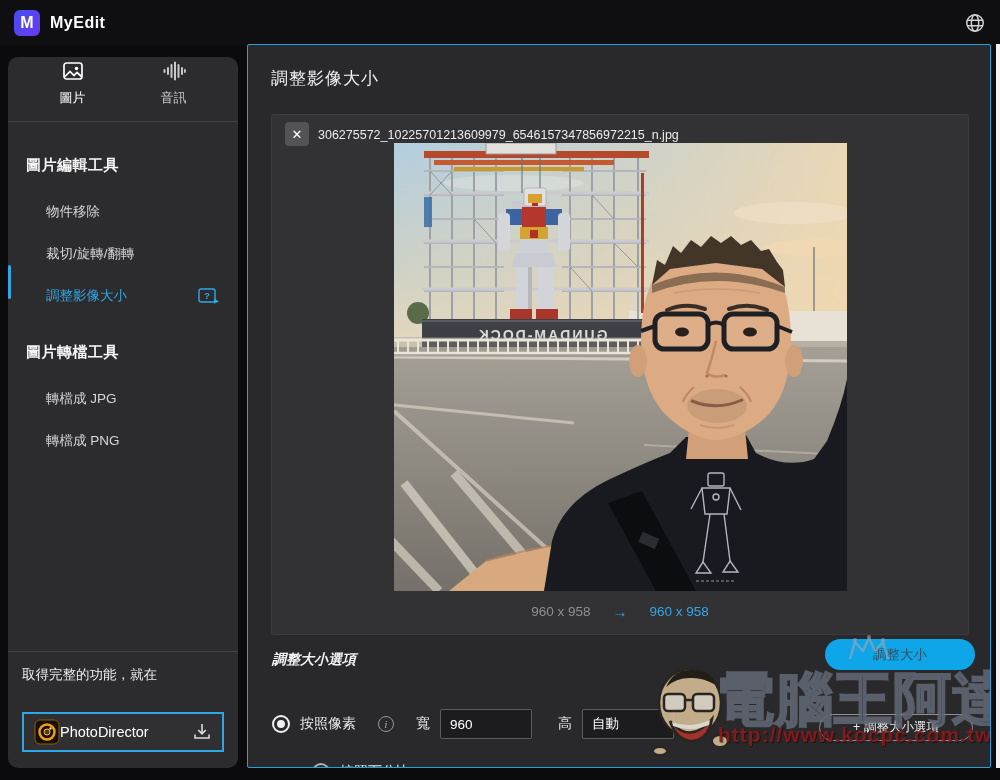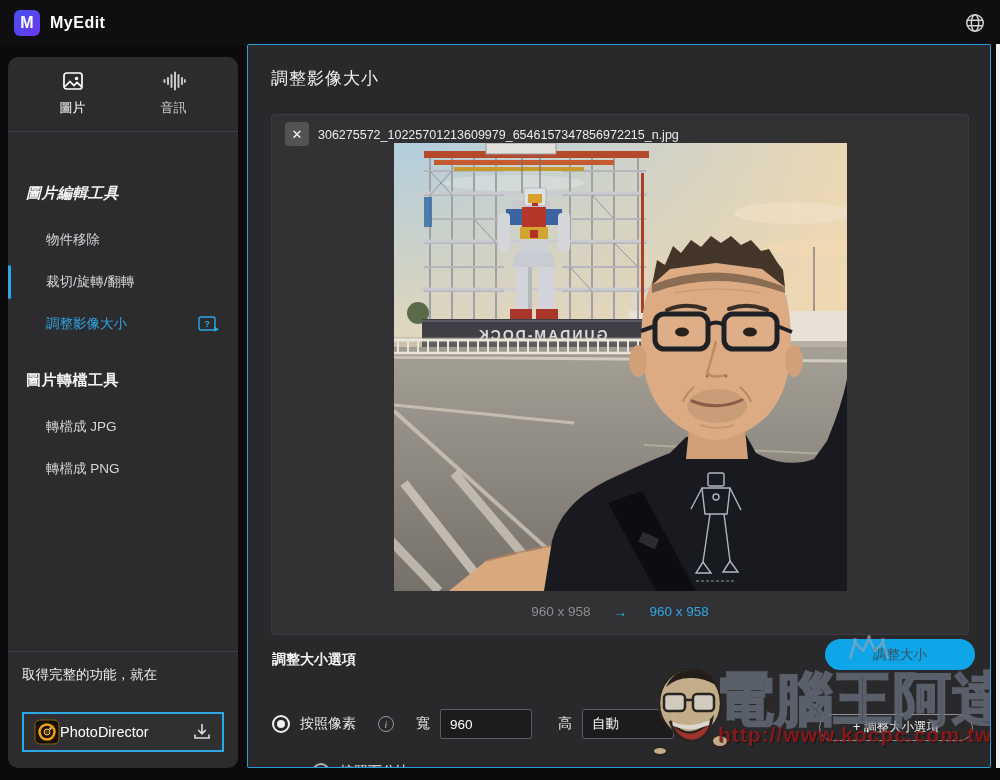--- a/index.html
+++ b/index.html
@@ -12,32 +12,32 @@
     display:flex; align-items:center; padding:0 14px; }
   .logo-sq { width:26px; height:26px; border-radius:6px;
     background:linear-gradient(135deg,#4350ee,#6d38f0); color:#fff; font-weight:bold;
     font-size:16px; display:flex; align-items:center; justify-content:center; }
   .app-title { color:#ffffff; font-size:16px; font-weight:600; margin-left:10px; letter-spacing:.5px; }
   .globe { margin-left:auto; width:22px; height:22px; color:#d2d2d4; cursor:pointer; }
 
   
   .sidebar { position:absolute; left:8px; top:57px; width:230px; height:711px;
     background:#2c2c2f; border-radius:10px; overflow:hidden; }
-  .tabs { display:flex; justify-content:space-around; padding:10px 14px 6px; }
+  .tabs { display:flex; justify-content:space-around; padding:0 14px 6px; }
   .tab { display:flex; flex-direction:column; align-items:center; gap:6px; cursor:pointer;
     color:#c9c9cb; font-size:13px; width:90px; padding:2px 0; }
   .tab.active { color:#ffffff; }
   .tab svg { width:24px; height:24px; }
   .side-sep { border-top:1px solid #414145; margin:6px 0 0; }
   .nav { padding:0 18px; position:relative; }
   .nav-header { color:#f5f5f5; font-size:15px; font-weight:bold; letter-spacing:.5px; }
   .nav-item { color:#d6d6d8; font-size:13.5px; padding-left:20px; cursor:pointer; position:relative;
     display:flex; align-items:center; justify-content:space-between; }
   .nav-item.active { color:#2fa7e5; }
-  .h1a { margin-top:52px;font-style:italic; }
+  .h1a { margin-top:34px; }
   .it1 { margin-top:28px; } .it2 { margin-top:24px; } .it3 { margin-top:24px; }
   .h2a { margin-top:38px; }
   .active-bar { position:absolute; left:0; top:208px; width:3px; height:34px; background:#2fa7e5; border-radius:2px; }
   .help-badge { width:22px; height:16px; color:#2fa7e5; flex:0 0 auto; }
   .promo { position:absolute; left:0; right:0; bottom:0; padding:14px 14px 16px; border-top:1px solid #414145; }
   .promo-text { color:#ededee; font-size:13.5px; margin-bottom:28px; }
   .pd-btn { height:40px; border:2px solid #2fa7e5; border-radius:0; display:flex; align-items:center;
     padding:0 10px; cursor:pointer; background:rgba(255,255,255,0.02); }
   .pd-label { color:#fff; font-size:14.5px; flex:1; }
   .dl-icon { width:20px; height:20px; color:#dcdcdc; }
@@ -52,21 +52,21 @@
     border-radius:4px; color:#fff; font-size:13px; display:flex; align-items:center;
     justify-content:center; cursor:pointer; }
   .file-name { position:absolute; left:46px; top:13px; color:#ececec; font-size:12.5px; }
   .photo { position:absolute; left:122px; top:28px; width:453px; height:448px; background:#222; }
   .dims { position:absolute; left:0; top:488px; width:100%; display:flex; justify-content:center;
     align-items:center; gap:22px; font-size:13.5px; }
   .dims .old { color:#8f8f92; }
   .dims .arrow { color:#2fa7e5; font-size:15px; }
   .dims .new { color:#2fa7e5; }
 
-  .opt-header { position:absolute; left:24px; top:606px; color:#f2f2f2; font-size:14px; font-weight:bold; }
+  .opt-header { position:absolute; left:24px; top:606px; color:#f2f2f2; font-size:14px; font-weight:bold;font-style:italic; }
   .opt-row { position:absolute; left:24px; display:flex; align-items:center; color:#e8e8e8; font-size:14px;margin-top:34px; }
   .row1 { top:630px; } .row2 { top:684px;padding-left:40px; }
   .radio { width:18px; height:18px; border-radius:50%; border:2px solid #f0f0f0; margin-right:10px;
     display:flex; align-items:center; justify-content:center; cursor:pointer; flex:0 0 auto; }
   .radio.sel::after { content:""; width:8px; height:8px; border-radius:50%; background:#f0f0f0; }
   .radio.unsel { border-color:#b0b0b2; }
   .info-ic { width:16px; height:16px; border-radius:50%; border:1.5px solid #97979b; color:#b9b9bc;
     font-size:10px; display:flex; align-items:center; justify-content:center; margin:0 14px 0 22px;
     font-style:italic; font-family:"Liberation Serif",serif; cursor:pointer; }
   .dim-label { margin:0 10px 0 8px; }

